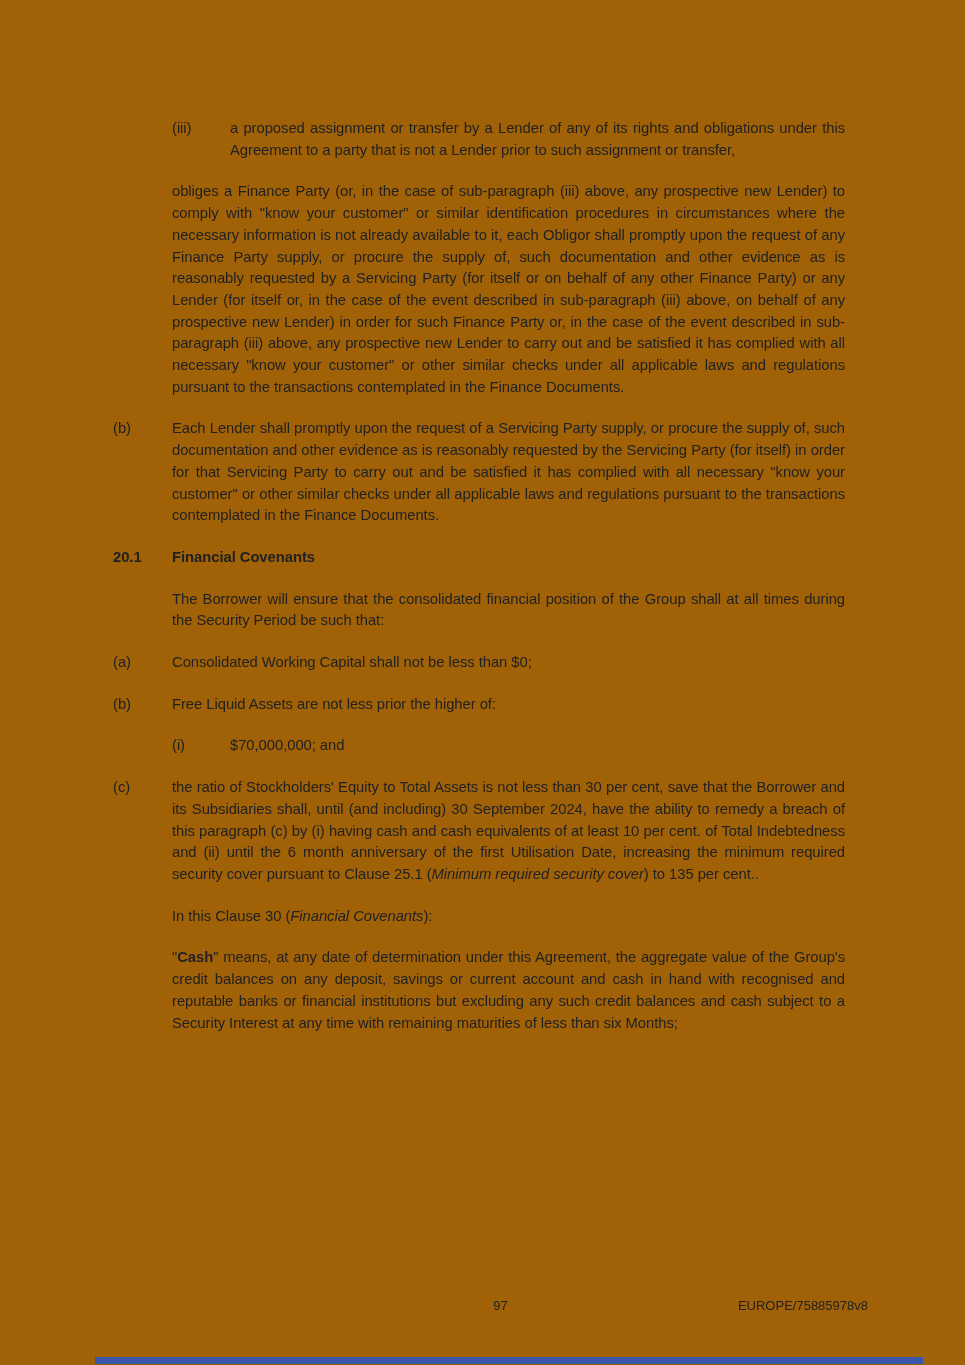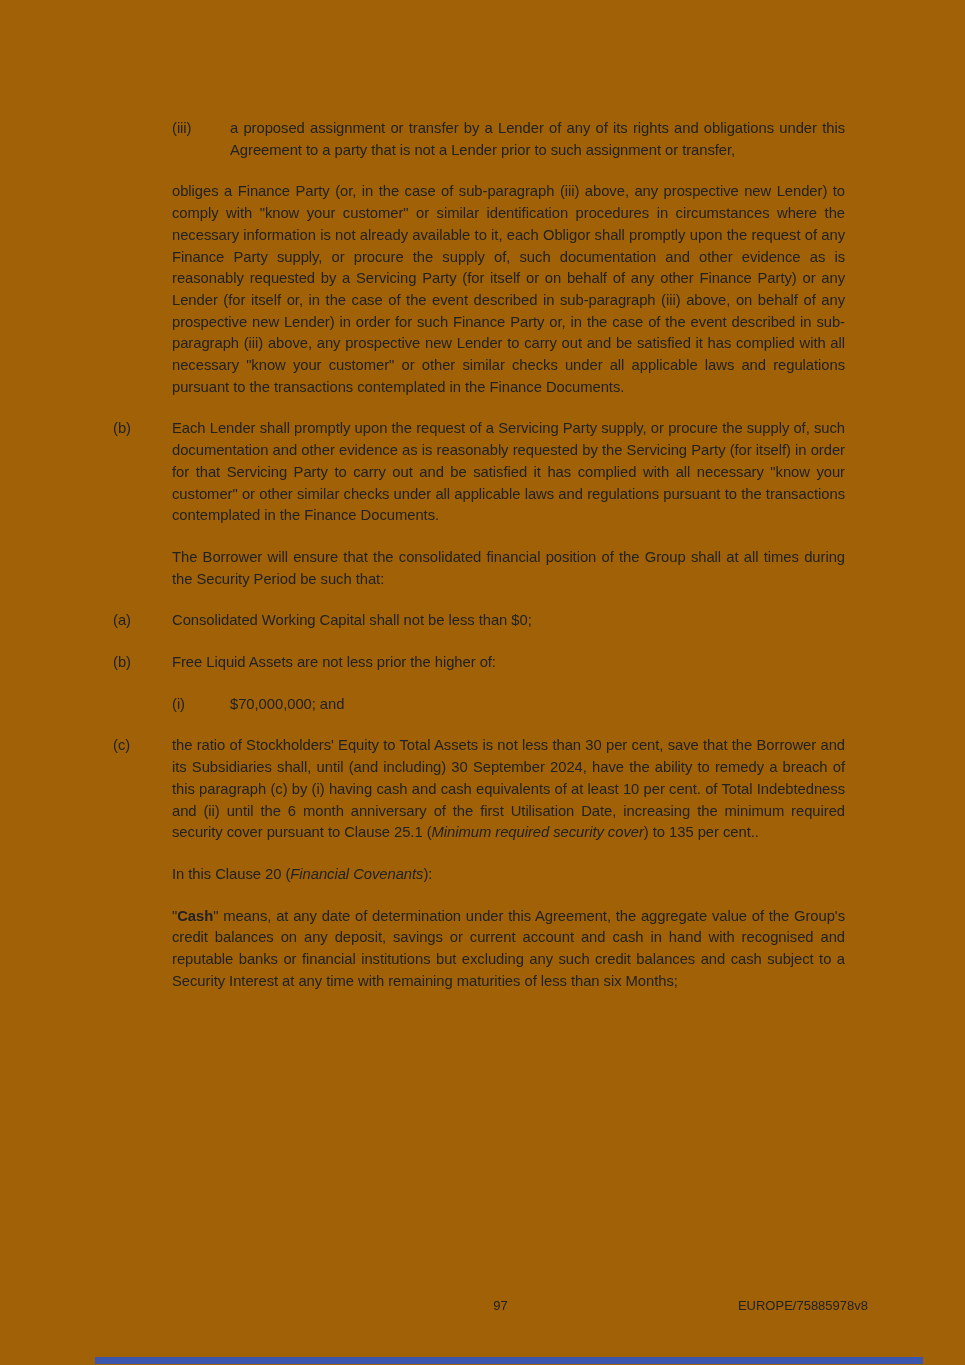--- a/index.html
+++ b/index.html
@@ -78,20 +78,24 @@
     </div>
 
     <p class="plain">obliges a Finance Party (or, in the case of sub-paragraph (iii) above, any prospective new Lender) to comply with "know your customer" or similar identification procedures in circumstances where the necessary information is not already available to it, each Obligor shall promptly upon the request of any Finance Party supply, or procure the supply of, such documentation and other evidence as is reasonably requested by a Servicing Party (for itself or on behalf of any other Finance Party) or any Lender (for itself or, in the case of the event described in sub-paragraph (iii) above, on behalf of any prospective new Lender) in order for such Finance Party or, in the case of the event described in sub-paragraph (iii) above, any prospective new Lender to carry out and be satisfied it has complied with all necessary "know your customer" or other similar checks under all applicable laws and regulations pursuant to the transactions contemplated in the Finance Documents.</p>
 
     <div class="row l0">
       <span class="lbl">(b)</span>
       <p class="txt">Each Lender shall promptly upon the request of a Servicing Party supply, or procure the supply of, such documentation and other evidence as is reasonably requested by the Servicing Party (for itself) in order for that Servicing Party to carry out and be satisfied it has complied with all necessary "know your customer" or other similar checks under all applicable laws and regulations pursuant to the transactions contemplated in the Finance Documents.</p>
     </div>
 
 
+    <div class="row l0 heading">
+      <span class="lbl">20.1</span>
+      <p class="txt">Financial Covenants</p>
+    </div>
 
     <p class="plain">The Borrower will ensure that the consolidated financial position of the Group shall at all times during the Security Period be such that:</p>
 
     <div class="row l0">
       <span class="lbl">(a)</span>
       <p class="txt">Consolidated Working Capital shall not be less than $0;</p>
     </div>
 
     <div class="row l0">
       <span class="lbl">(b)</span>
@@ -102,21 +106,21 @@
       <span class="lbl">(i)</span>
       <p class="txt">$70,000,000; and</p>
     </div>
 
 
     <div class="row l0">
       <span class="lbl">(c)</span>
       <p class="txt"><span>the ratio of Stockholders' Equity to Total Assets is not less than 30 per cent, save that the Borrower and its Subsidiaries shall, until (and including) 30 September 2024, have the ability to remedy a breach of this paragraph (c) by (i) having cash and cash equivalents of at least 10 per cent. of Total Indebtedness and (ii) until the 6 month anniversary of the first Utilisation Date, increasing the minimum required security cover pursuant to Clause 25.1 (</span><i>Minimum required security cover</i><span>) to 135 per cent..</span></p>
     </div>
 
-    <p class="plain"><span>In this Clause 20 (</span><i>Financial Covenants</i><span>):</span></p>
+    <p class="plain"><span>In this Clause 30 (</span><i>Financial Covenants</i><span>):</span></p>
 
     <p class="plain"><span>"</span><b>Cash</b><span>" means, at any date of determination under this Agreement, the aggregate value of the Group's credit balances on any deposit, savings or current account and cash in hand with recognised and reputable banks or financial institutions but excluding any such credit balances and cash subject to a Security Interest at any time with remaining maturities of less than six Months;</span></p>
 
   </div>
 
   <div class="footer">
     <span class="pageno">97</span>
     <span class="docref">EUROPE/75885978v8</span>
   </div>
 

